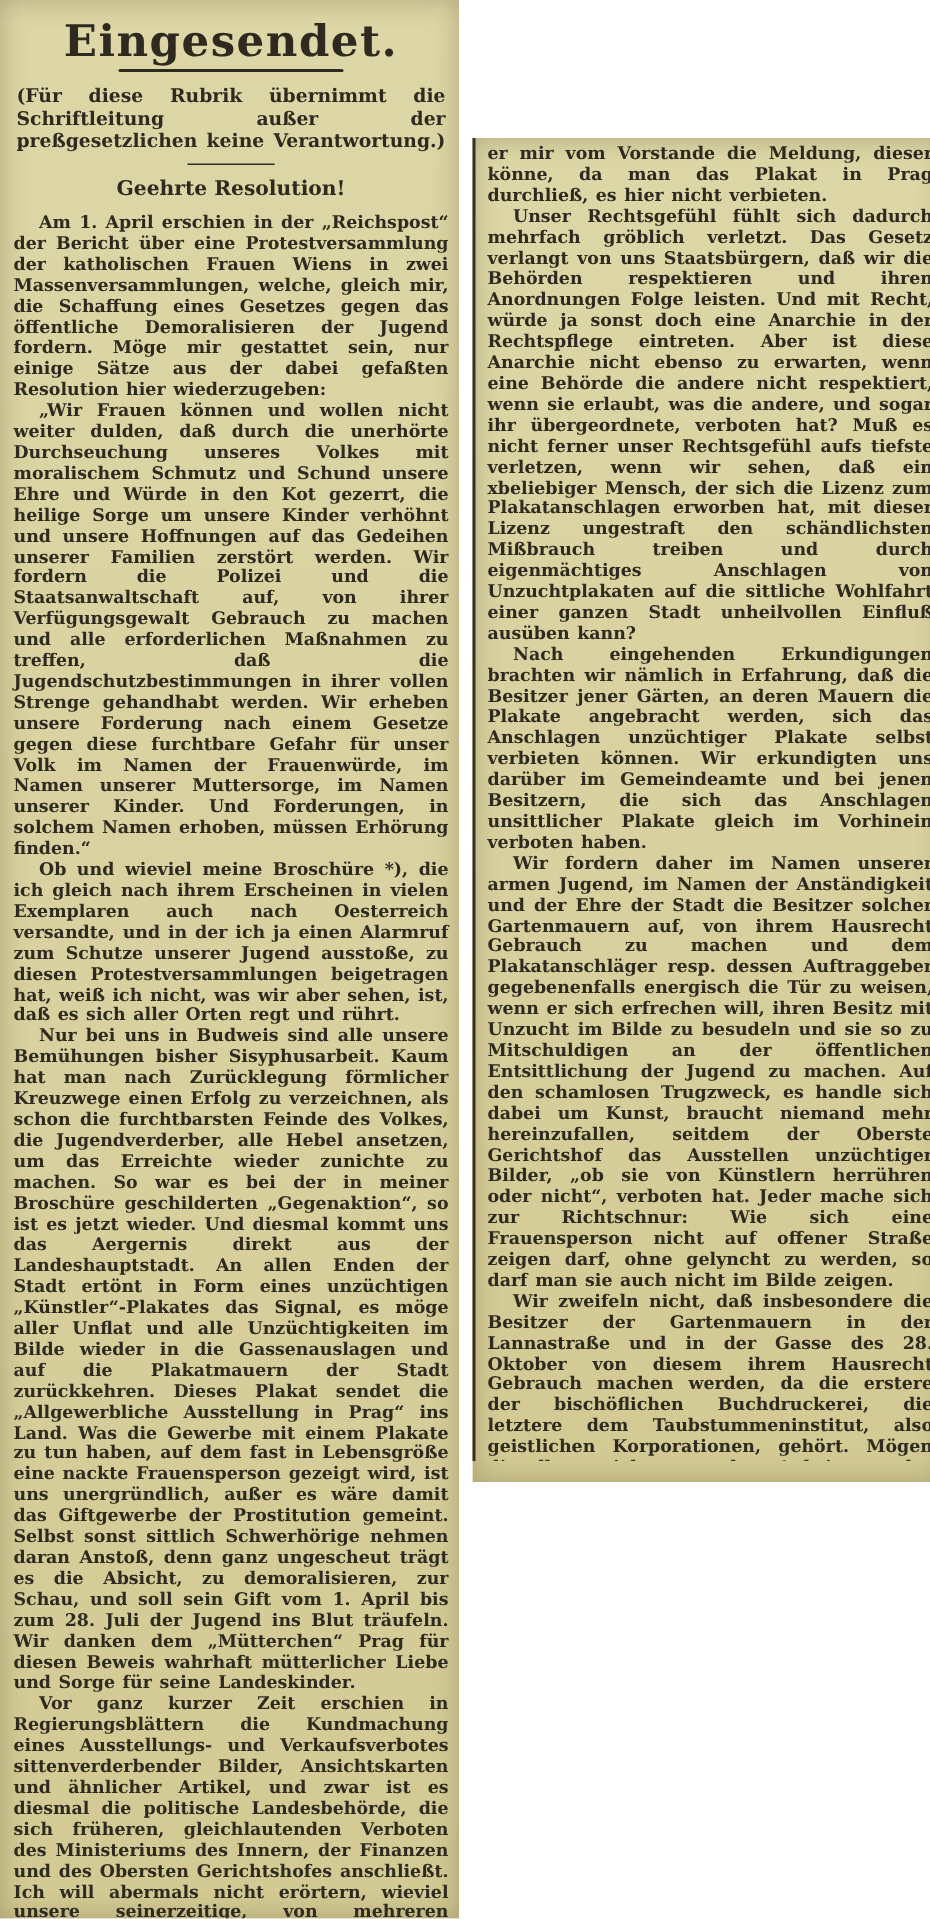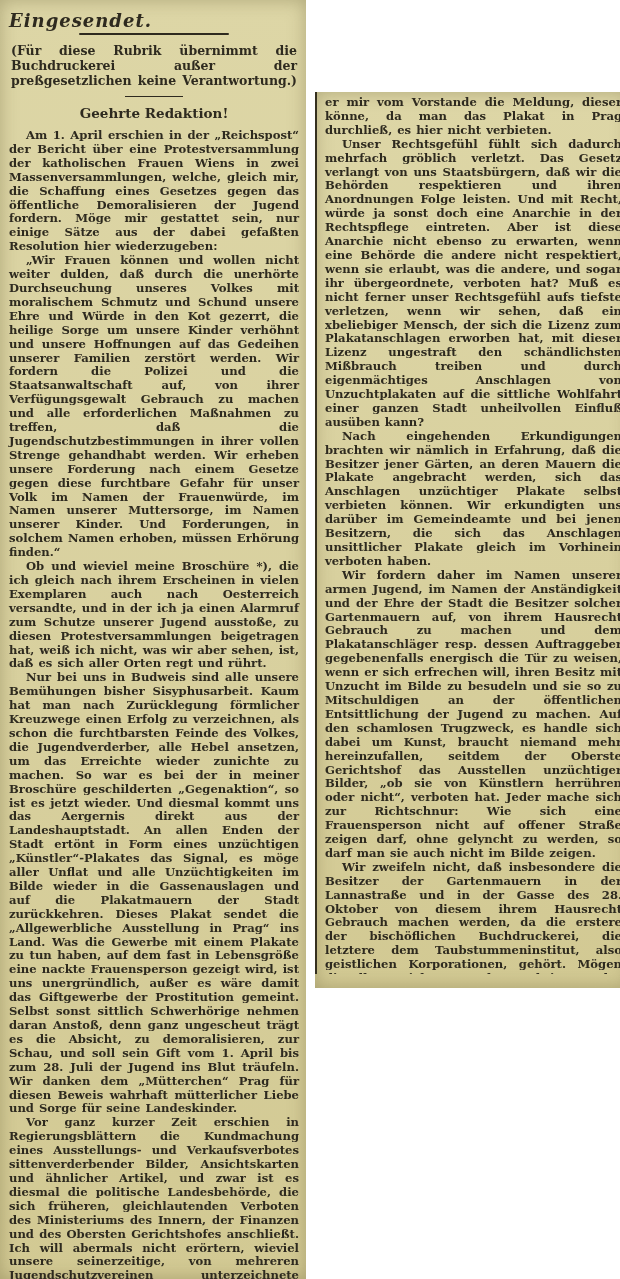--- a/index.html
+++ b/index.html
@@ -20,23 +20,22 @@
   .col-inner{
     padding:4px 7px 4px 9px;
     overflow:hidden;height:100%;box-sizing:border-box;
   }
   .paper-right .col-inner{
     border-left:2px solid #35301f;
     padding-left:8px;
     height:calc(100% - 14px);
   }
   h1.masthead{
-    margin:6px 0 2px 0;
-    font-size:18px;font-weight:bold;letter-spacing:1px;
-    font-style:italic;
+    margin:6px 0 2px 0;text-align:center;
+    font-size:29px;font-weight:bold;letter-spacing:1px;
   }
   .title-flourish{
     width:150px;height:2px;background:#2e2a1f;margin:0 auto 8px auto;
     border-radius:2px;
   }
   .disclaimer{
     font-size:12.5px;font-weight:bold;line-height:15px;
     text-align:justify;text-align-last:justify;
     margin:0 2px 6px 2px;
   }
@@ -54,23 +53,23 @@
   }
   p.no-indent{text-indent:0;}
 </style>
 </head>
 <body>
 
 <div class="paper paper-left">
   <div class="col-inner">
     <h1 class="masthead">Eingesendet.</h1>
     <div class="title-flourish"></div>
-    <div class="disclaimer">(Für diese Rubrik übernimmt die Buchdruckerei außer der preßgesetzlichen keine Verantwortung.)</div>
+    <div class="disclaimer">(Für diese Rubrik übernimmt die Schriftleitung außer der preßgesetzlichen keine Verantwortung.)</div>
     <div class="section-rule"></div>
-    <div class="salutation">Geehrte Redaktion!</div>
+    <div class="salutation">Geehrte Resolution!</div>
 
     <p class="body">Am 1. April erschien in der „Reichspost“ der Bericht über eine Protestversammlung der katholischen Frauen Wiens in zwei Massenversammlungen, welche, gleich mir, die Schaffung eines Gesetzes gegen das öffentliche Demoralisieren der Jugend fordern. Möge mir gestattet sein, nur einige Sätze aus der dabei gefaßten Resolution hier wiederzugeben:</p>
     <p class="body">„Wir Frauen können und wollen nicht weiter dulden, daß durch die unerhörte Durchseuchung unseres Volkes mit moralischem Schmutz und Schund unsere Ehre und Würde in den Kot gezerrt, die heilige Sorge um unsere Kinder verhöhnt und unsere Hoffnungen auf das Gedeihen unserer Familien zerstört werden. Wir fordern die Polizei und die Staatsanwaltschaft auf, von ihrer Verfügungsgewalt Gebrauch zu machen und alle erforderlichen Maßnahmen zu treffen, daß die Jugendschutzbestimmungen in ihrer vollen Strenge gehandhabt werden. Wir erheben unsere Forderung nach einem Gesetze gegen diese furchtbare Gefahr für unser Volk im Namen der Frauenwürde, im Namen unserer Muttersorge, im Namen unserer Kinder. Und Forderungen, in solchem Namen erhoben, müssen Erhörung finden.“</p>
     <p class="body">Ob und wieviel meine Broschüre *), die ich gleich nach ihrem Erscheinen in vielen Exemplaren auch nach Oesterreich versandte, und in der ich ja einen Alarmruf zum Schutze unserer Jugend ausstoße, zu diesen Protestversammlungen beigetragen hat, weiß ich nicht, was wir aber sehen, ist, daß es sich aller Orten regt und rührt.</p>
     <p class="body">Nur bei uns in Budweis sind alle unsere Bemühungen bisher Sisyphusarbeit. Kaum hat man nach Zurücklegung förmlicher Kreuzwege einen Erfolg zu verzeichnen, als schon die furchtbarsten Feinde des Volkes, die Jugendverderber, alle Hebel ansetzen, um das Erreichte wieder zunichte zu machen. So war es bei der in meiner Broschüre geschilderten „Gegenaktion“, so ist es jetzt wieder. Und diesmal kommt uns das Aergernis direkt aus der Landeshauptstadt. An allen Enden der Stadt ertönt in Form eines unzüchtigen „Künstler“-Plakates das Signal, es möge aller Unflat und alle Unzüchtigkeiten im Bilde wieder in die Gassenauslagen und auf die Plakatmauern der Stadt zurückkehren. Dieses Plakat sendet die „Allgewerbliche Ausstellung in Prag“ ins Land. Was die Gewerbe mit einem Plakate zu tun haben, auf dem fast in Lebensgröße eine nackte Frauensperson gezeigt wird, ist uns unergründlich, außer es wäre damit das Giftgewerbe der Prostitution gemeint. Selbst sonst sittlich Schwerhörige nehmen daran Anstoß, denn ganz ungescheut trägt es die Absicht, zu demoralisieren, zur Schau, und soll sein Gift vom 1. April bis zum 28. Juli der Jugend ins Blut träufeln. Wir danken dem „Mütterchen“ Prag für diesen Beweis wahrhaft mütterlicher Liebe und Sorge für seine Landeskinder.</p>
     <p class="body">Vor ganz kurzer Zeit erschien in Regierungsblättern die Kundmachung eines Ausstellungs- und Verkaufsverbotes sittenverderbender Bilder, Ansichtskarten und ähnlicher Artikel, und zwar ist es diesmal die politische Landesbehörde, die sich früheren, gleichlautenden Verboten des Ministeriums des Innern, der Finanzen und des Obersten Gerichtshofes anschließt. Ich will abermals nicht erörtern, wieviel unsere seinerzeitige, von mehreren Jugendschutzvereinen unterzeichnete Beschwerde über das Vorgehen der hiesigen politischen Bezirksbehörde bei Gelegenheit der besagten „Gegenaktion“ und die Einsendung meiner Broschüre an das Präsidium der politischen Landesverwaltung zu dieser Bestimmung der letzteren Behörde beigetragen hat. Jedenfalls glaubte ich mich auf Grund dieses Verbotes berechtigt, bei der hiesigen politischen Behörde die Entfernung der genannten Plakate zu verlangen. Der Referent erwiderte, er wisse gar nichts von dem Anschlagen derselben. Er werde sich informieren. Als ich dann wiederkam, überbrachte</p>
 
   </div>
 </div>
 

